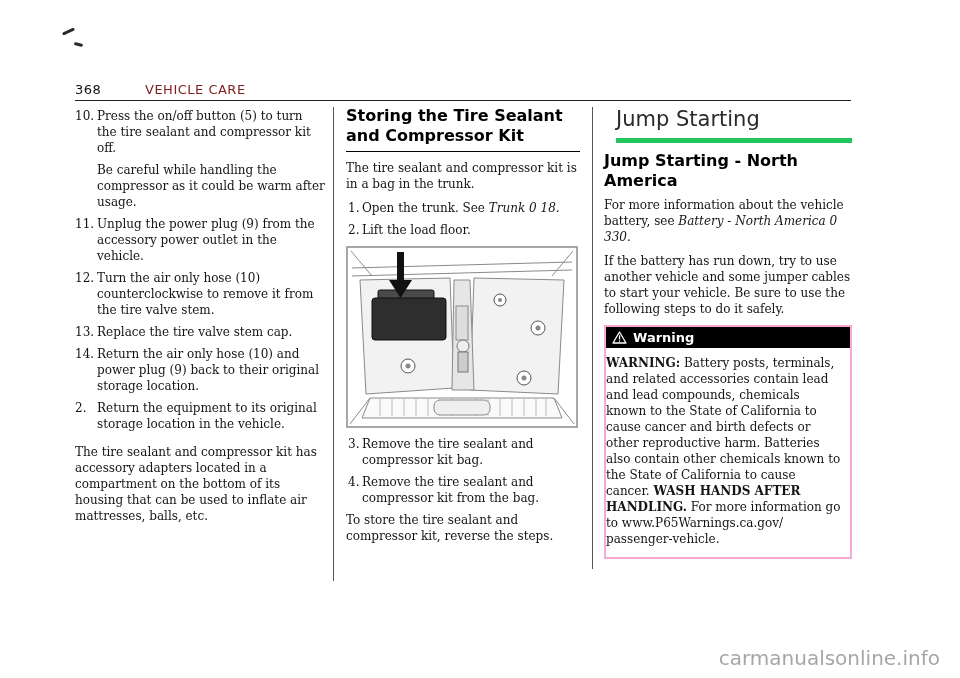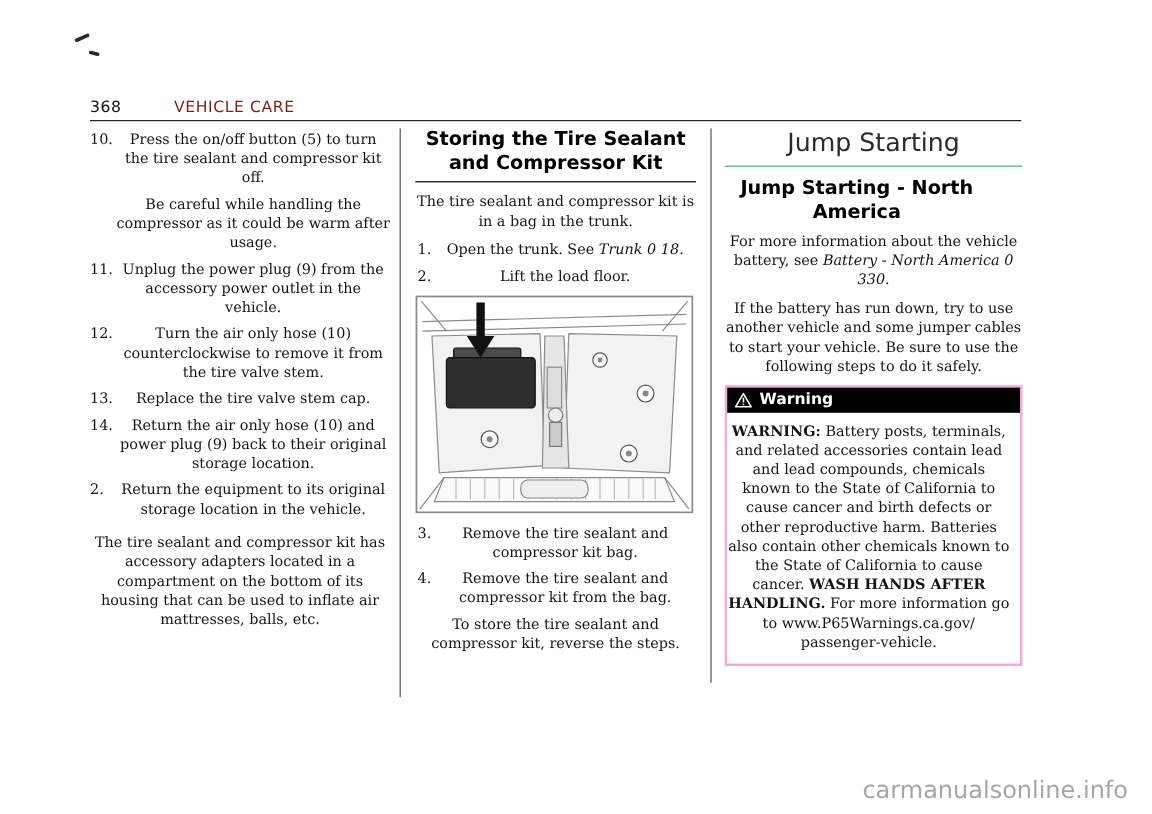--- a/index.html
+++ b/index.html
@@ -6,21 +6,20 @@
   .page {
     position: relative;
     width: 960px;
     height: 678px;
     background: #ffffff;
     font-family: "DejaVu Serif", serif;
     font-size: 12px;
     line-height: 16px;
     color: #141414;
     overflow: hidden;
-    text-align: center;
   }
 
   
   .pagenum {
     position: absolute; left: 75px; top: 82px;
     font-family: "DejaVu Sans", sans-serif;
     font-size: 13px; letter-spacing: 0.5px; color: #111;
   }
   .section-title {
     position: absolute; left: 145px; top: 82px;
@@ -60,22 +59,22 @@
   
   .h2 {
     font-family: "DejaVu Sans", sans-serif;
     font-weight: bold; font-size: 16px; line-height: 20px;
     color: #000; margin: 0 0 8px 0;
     padding-bottom: 5px; border-bottom: 1px solid #000;
   }
   .big-title {
     font-family: "DejaVu Sans", sans-serif;
     font-weight: normal; font-size: 21px; line-height: 26px;
-    color: #2a2a2a; margin: 0 0 8px 0;
-    padding-bottom: 6px; border-bottom: 1px solid #22c55e;
+    color: #2a2a2a; margin: 0 0 8px 12px;
+    padding-bottom: 6px; border-bottom: 5px solid #22c55e;
   }
   .h3 {
     font-family: "DejaVu Sans", sans-serif;
     font-weight: bold; font-size: 16px; line-height: 20px;
     color: #000; margin: 0 0 6px 0; max-width: 220px;
   }
 
   
   .figure { margin: 8px 0 8px 0; width: 232px; height: 182px; }
 

